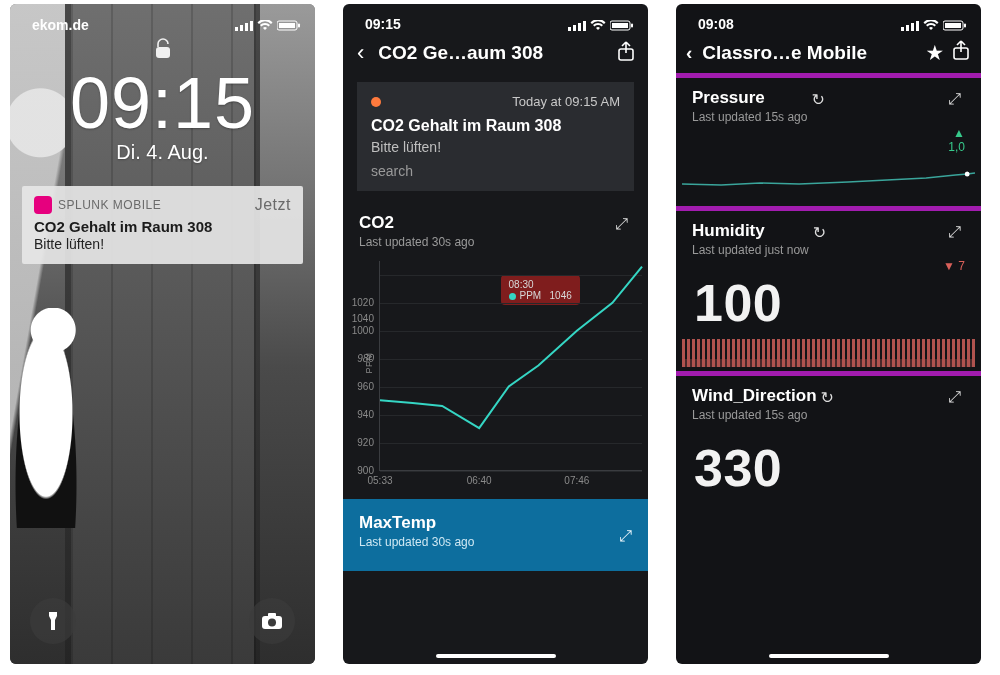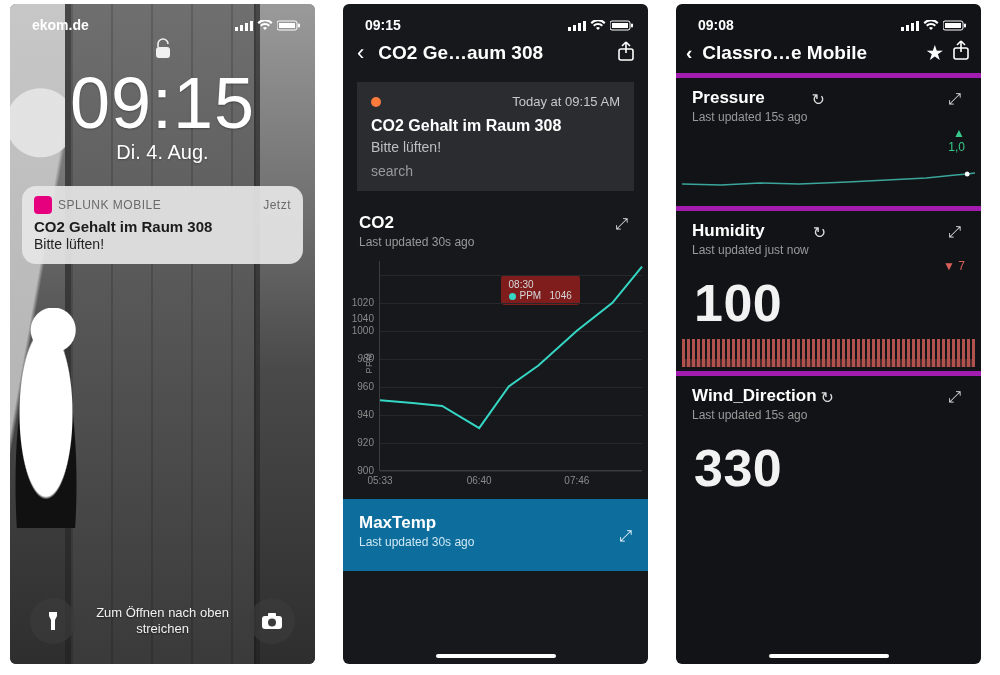--- a/index.html
+++ b/index.html
@@ -20,21 +20,20 @@
     overflow: hidden;
     position: relative;
     color: #fff;
     flex-shrink: 0;
   }
 
   
   .statusbar {
     display: flex;
     justify-content: space-between;
-    align-items: center;
     padding: 12px 14px 0 22px;
     font-size: 14px;
     font-weight: 600;
     height: 30px;
   }
   .status-left { display: flex; align-items: center; gap: 4px; }
   .status-right { display: flex; align-items: center; gap: 4px; }
   .bars, .wifi, .batt { display: inline-block; }
   .bars svg, .wifi svg, .batt svg { display:block; }
 
@@ -80,31 +79,31 @@
   .p1 .date {
     text-align:center;
     font-size: 20px;
     font-weight: 400;
     margin-top: 2px;
     text-shadow: 0 1px 2px rgba(0,0,0,.3);
   }
   .p1 .notif {
     margin: 22px 12px 0 12px;
     background: rgba(230,230,230,.92);
-    border-radius: 14px;
+    border-radius: 2px;
     padding: 10px 12px 12px 12px;
     color: #1b1b1b;
   }
   .p1 .notif-head { display:flex; align-items:center; gap:6px; font-size:12px; letter-spacing:.5px;}
   .p1 .notif-appicon {
     width:18px; height:18px; background:#e6007e; border-radius:4px;
     display:inline-block;
   }
   .p1 .notif-app { color:#6a6a6a; font-weight:500;}
-  .p1 .notif-time { margin-left:auto; color:#6a6a6a; font-size:12px;}
+  .p1 .notif-time { margin-left:auto; color:#6a6a6a; font-size:16px;}
   .p1 .notif-title { font-weight:600; font-size:15px; margin-top:4px;}
   .p1 .notif-body { font-size:14px; margin-top:1px; color:#222;}
   .p1 .bottom {
     position:absolute; bottom:20px; left:0; right:0;
     display:flex; justify-content:space-between; align-items:center;
     padding: 0 20px;
   }
   .p1 .roundbtn {
     width:46px; height:46px; border-radius:50%;
     background: rgba(60,60,60,.65);
@@ -268,21 +267,20 @@
     </div>
   </div>
 
   <div class="bottom">
     <div class="roundbtn">
       <svg width="18" height="22" viewBox="0 0 18 22">
           <rect x="5" y="2" width="8" height="4" fill="#fff"></rect>
           <path d="M5 6 L7 10 V20 H11 V10 L13 6 Z" fill="#fff"></path>
         </svg>
     </div>
-    <div class="swipehint">Zum Öffnen nach oben streichen</div>
     <div class="roundbtn">
       <svg width="22" height="18" viewBox="0 0 22 18">
           <rect x="1" y="4" width="20" height="13" rx="3" fill="#fff"></rect>
           <rect x="7" y="1" width="8" height="4" rx="1" fill="#fff"></rect>
           <circle cx="11" cy="10.5" r="4" fill="#3c3c3c"></circle>
         </svg>
     </div>
   </div>
 </div>
 

